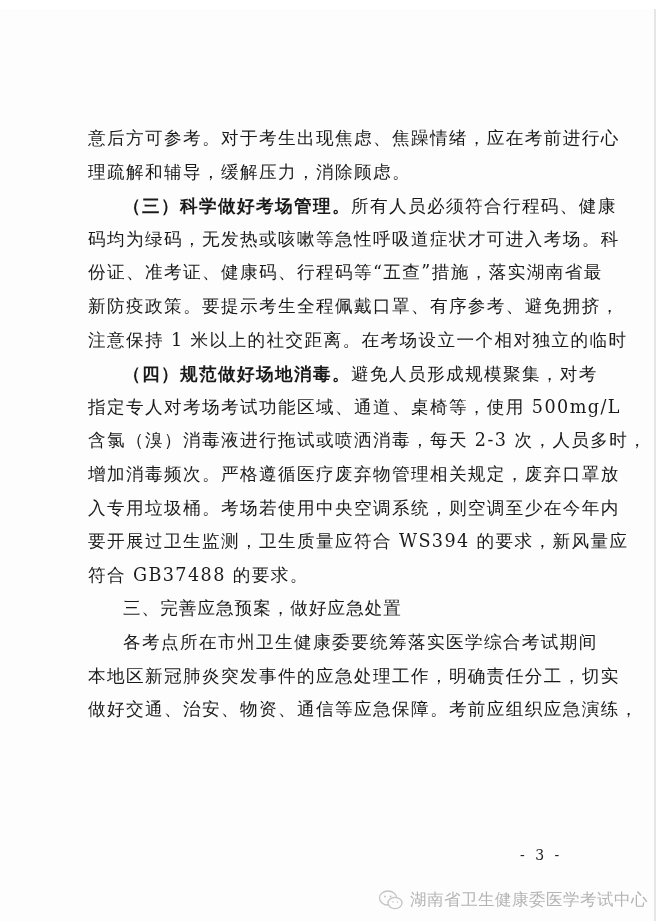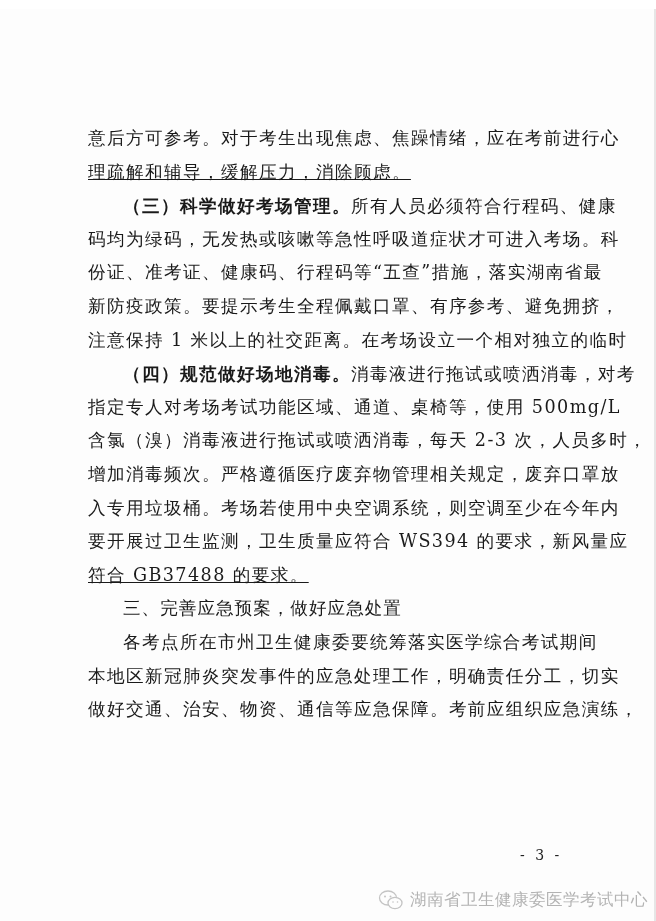--- a/index.html
+++ b/index.html
@@ -3,21 +3,21 @@
 <meta charset="utf-8">
 <style>
   html, body { margin: 0; padding: 0; background: #ffffff; }
   body { width: 656px; height: 921px; position: relative; overflow: hidden;
          font-family: "DejaVu Serif", "Liberation Serif", serif; color: #1a1a1a; }
   .page { position: absolute; left: 0; top: 9px; width: 656px; height: 921px; background: #fdfdfd; }
   .right-edge { position: absolute; right: 0; top: 0; width: 2px; height: 921px; background: #e6e6e6; }
   .body-text { position: absolute; left: 88px; top: 113px; width: 484px; }
   .line { height: 33.6px; line-height: 33.6px; font-size: 17.6px; white-space: nowrap;
           letter-spacing: 1.4px; text-align: justify; text-align-last: justify; }
-  .line.last { text-align-last: left; text-decoration: underline; }
+  .line.last { text-align-last: left; }
   .indent { padding-left: 35px; }
   .bold { font-weight: bold; }
   .heading { font-family: "DejaVu Sans", "Liberation Sans", sans-serif; font-weight: normal;
              letter-spacing: 1px; text-align-last: left; }
   .page-number { position: absolute; left: 520px; top: 838px; font-size: 14px; letter-spacing: 3px;
                  color: #222; }
   .watermark { position: absolute; left: 378px; top: 880px; display: flex; align-items: flex-end;
                color: #b3b3b3; font-family: "DejaVu Sans", "Liberation Sans", sans-serif;
                font-size: 16.5px; letter-spacing: 0.5px; }
   .wechat-icon { width: 26px; height: 22px; margin-right: 6px; }
@@ -32,21 +32,21 @@
 
     <div class="line">意后方可参考。对于考生出现焦虑、焦躁情绪，应在考前进行心</div>
     <div class="line last">理疏解和辅导，缓解压力，消除顾虑。</div>
 
     <div class="line indent"><span class="bold">（三）科学做好考场管理。</span><span>所有人员必须符合行程码、健康</span></div>
     <div class="line">码均为绿码，无发热或咳嗽等急性呼吸道症状才可进入考场。科</div>
     <div class="line">份证、准考证、健康码、行程码等“五查”措施，落实湖南省最</div>
     <div class="line">新防疫政策。要提示考生全程佩戴口罩、有序参考、避免拥挤，</div>
     <div class="line">注意保持 1 米以上的社交距离。在考场设立一个相对独立的临时</div>
 
-    <div class="line indent"><span class="bold">（四）规范做好场地消毒。</span><span>消毒液进行拖试或喷洒消毒，对考</span></div>
+    <div class="line indent"><span class="bold">（四）规范做好场地消毒。</span><span>避免人员形成规模聚集，对考</span></div>
     <div class="line">指定专人对考场考试功能区域、通道、桌椅等，使用 500mg/L</div>
     <div class="line">含氯（溴）消毒液进行拖试或喷洒消毒，每天 2-3 次，人员多时，</div>
     <div class="line">增加消毒频次。严格遵循医疗废弃物管理相关规定，废弃口罩放</div>
     <div class="line">入专用垃圾桶。考场若使用中央空调系统，则空调至少在今年内</div>
     <div class="line">要开展过卫生监测，卫生质量应符合 WS394 的要求，新风量应</div>
     <div class="line last">符合 GB37488 的要求。</div>
 
     <div class="line indent heading">三、完善应急预案，做好应急处置</div>
 
     <div class="line indent">各考点所在市州卫生健康委要统筹落实医学综合考试期间</div>

